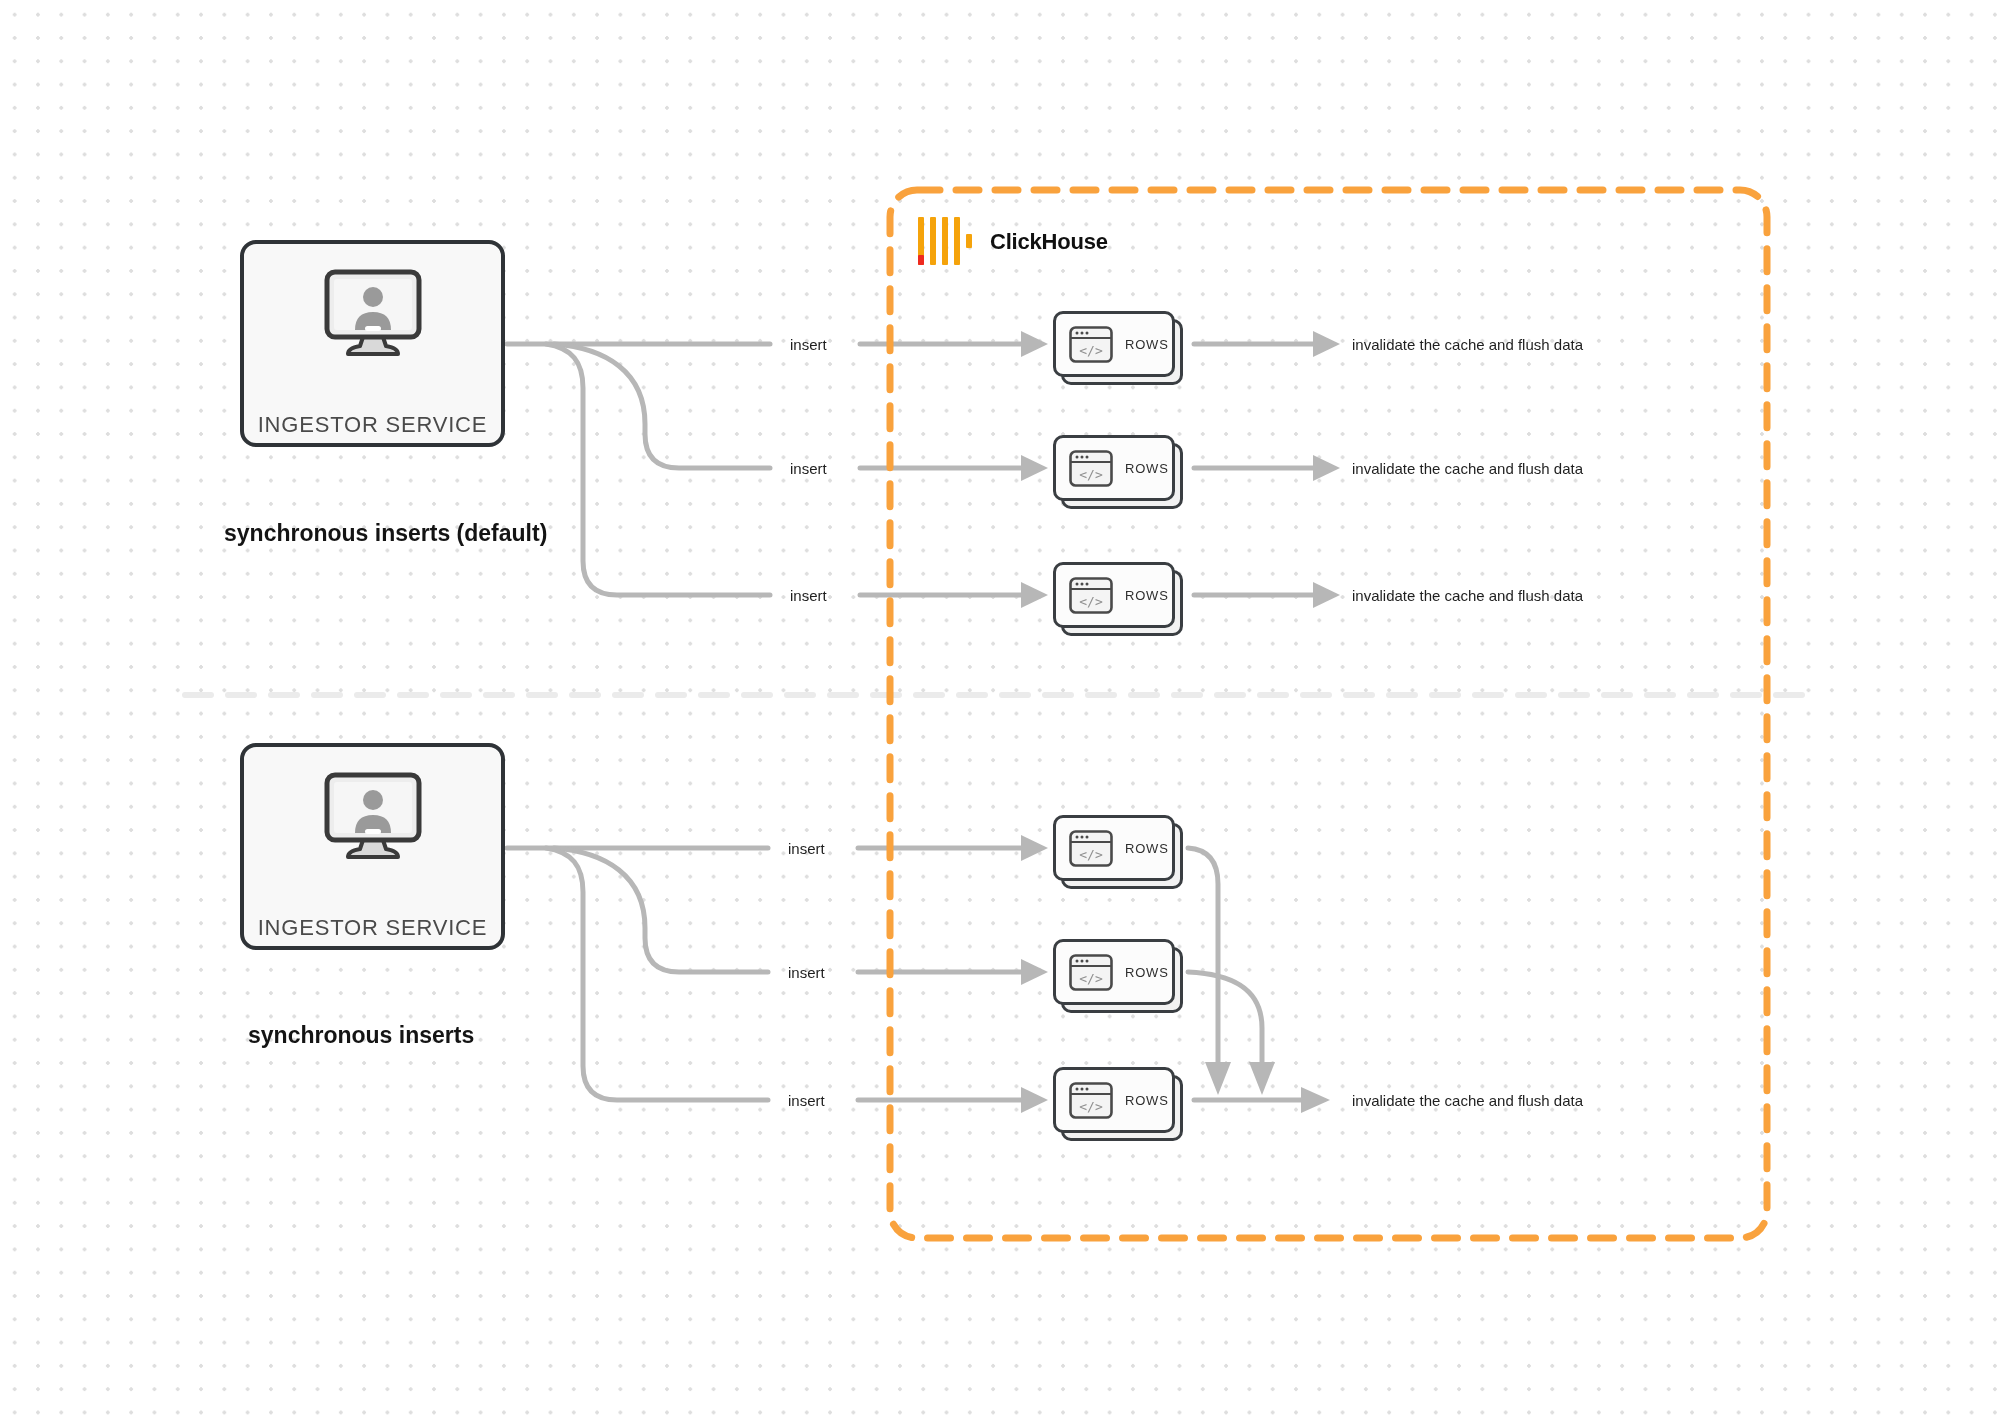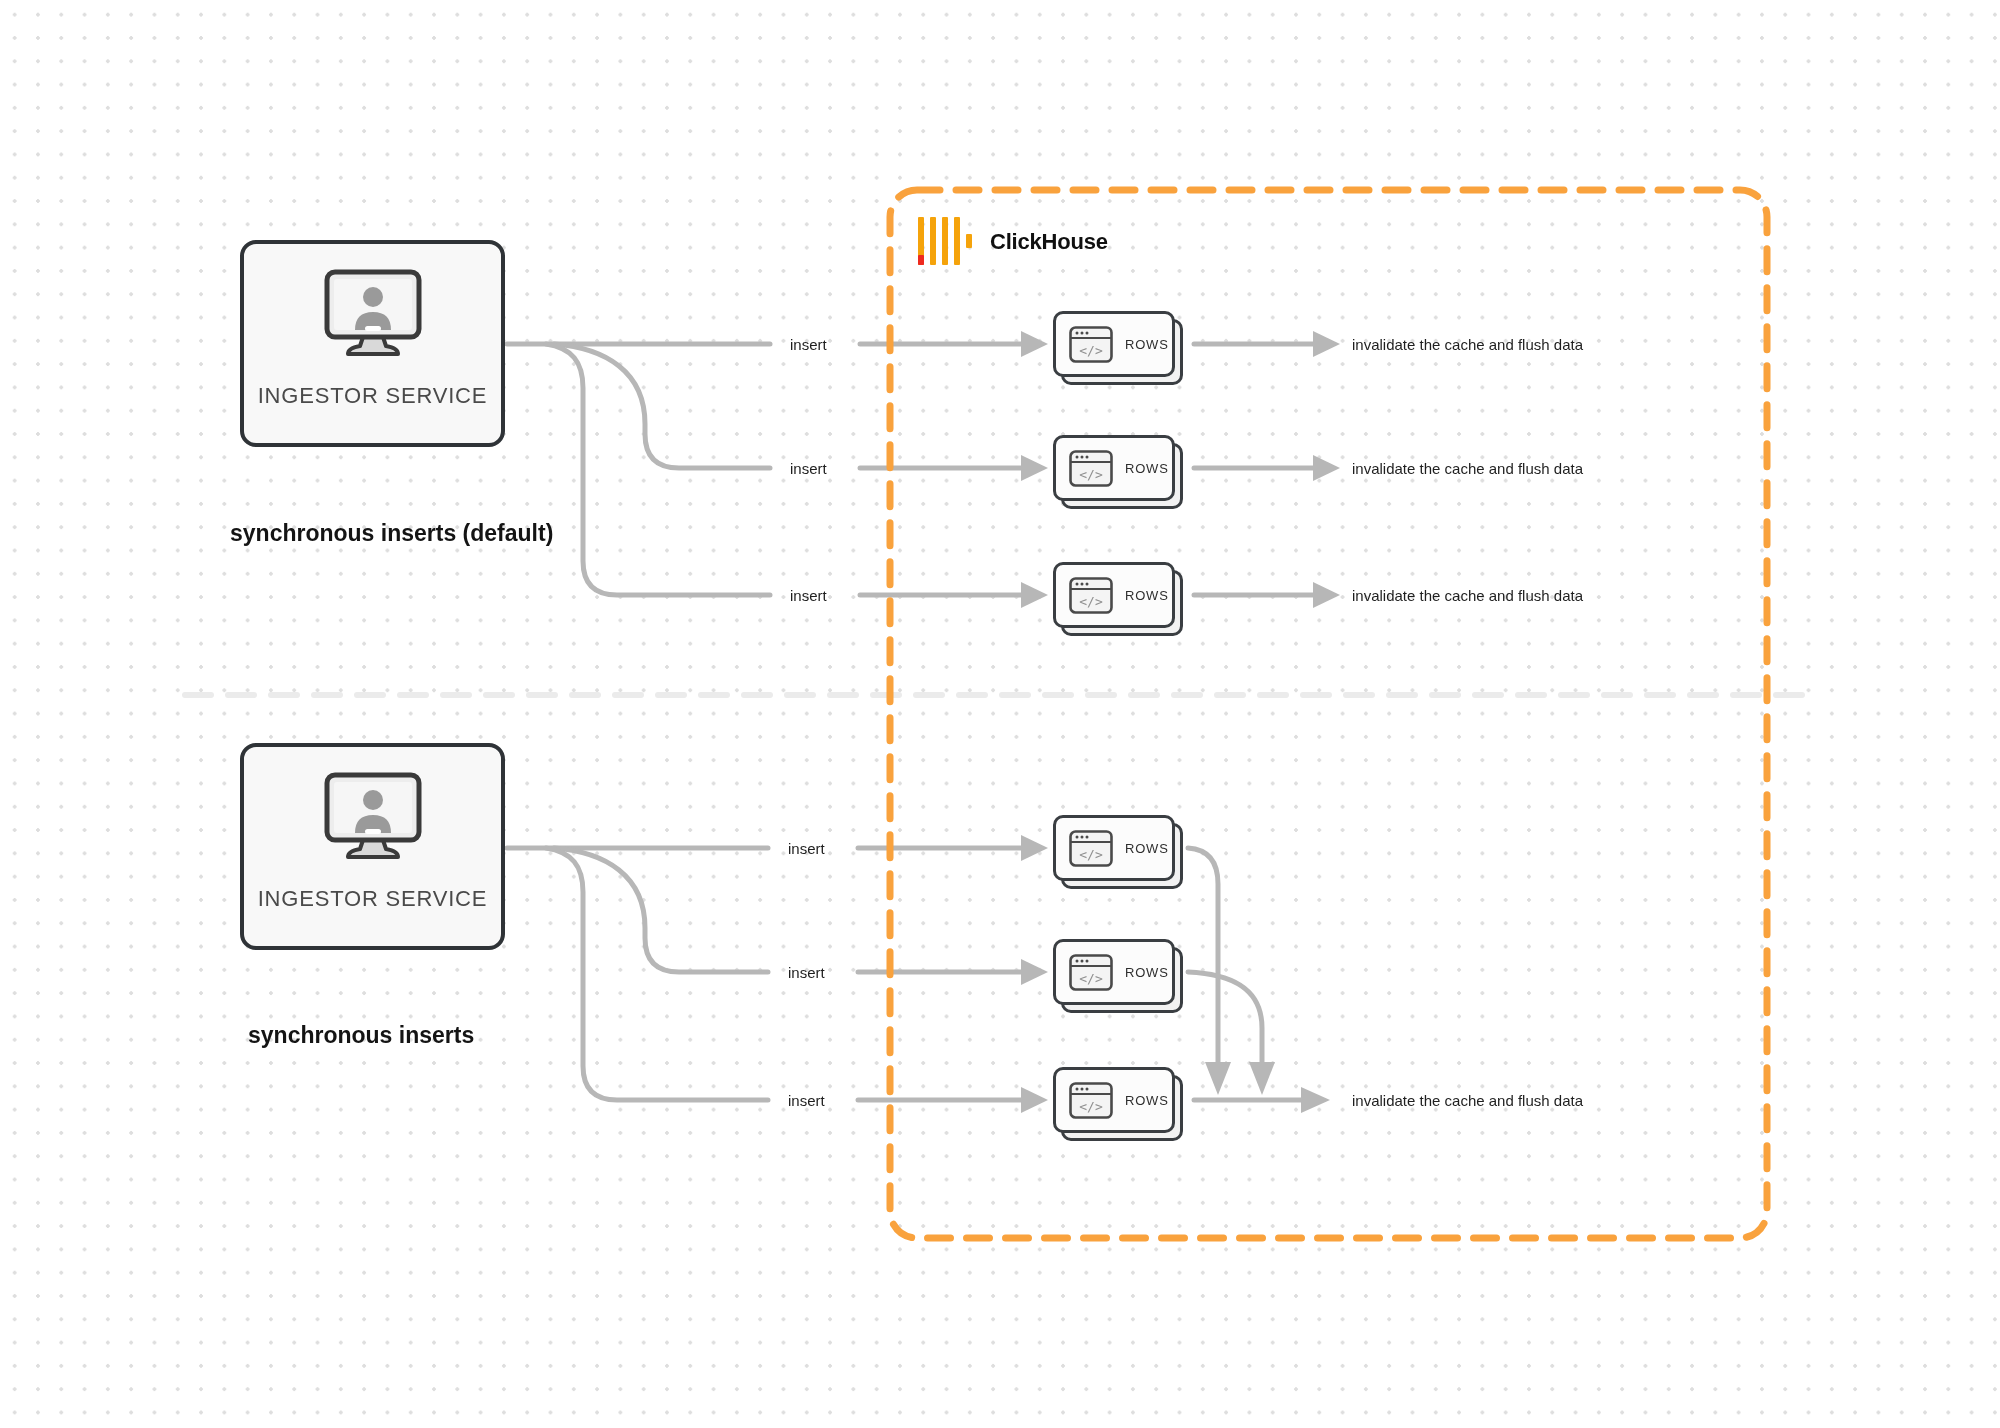--- a/index.html
+++ b/index.html
@@ -18,20 +18,21 @@
   
   .service-box{
     position:absolute;z-index:2;
     left:240px;width:265px;height:207px;
     box-sizing:border-box;
     background:#f8f8f8;
     border:4px solid var(--border-dark,#2F3337);
     border-radius:16px;
     display:flex;flex-direction:column;align-items:center;justify-content:flex-start;
     padding-top:25px;
+    gap:29px;
   }
   .service-box .label{
     margin-top:14px;
     font-size:22px;color:#4a4a4a;letter-spacing:0.8px;
   }
 
   
   .caption{
     position:absolute;z-index:2;
     font-size:23px;font-weight:bold;color:#141414;
@@ -142,21 +143,21 @@
       <path d="M50 68 L70 68 L73 77 Q85 79 85 85 L35 85 Q35 79 47 77 Z" fill="#d9d9d9" stroke="#3a3a3a" stroke-width="4" stroke-linejoin="round"></path>
       <rect x="14" y="3" width="92" height="65" rx="8" fill="#ededed" stroke="#3a3a3a" stroke-width="5"></rect>
       <rect x="21" y="10" width="78" height="51" rx="3" fill="#f6f6f6"></rect>
       <circle cx="60" cy="28" r="10" fill="#9a9a9a"></circle>
       <path d="M42 61 Q42 43 60 43 Q78 43 78 61 Z" fill="#9a9a9a"></path>
       <rect x="52" y="57" width="16" height="5" rx="2.5" fill="#ffffff"></rect>
     </svg>
     <div class="label">INGESTOR SERVICE</div>
   </div>
 
-  <div class="caption" style="left:230px;top:533px;">synchronous inserts (default)</div>
+  <div class="caption" style="left:224px;top:533px;">synchronous inserts (default)</div>
 
   <div class="service-box" style="top:743px;">
     <svg width="120" height="100" viewBox="0 0 120 100">
       <path d="M50 68 L70 68 L73 77 Q85 79 85 85 L35 85 Q35 79 47 77 Z" fill="#d9d9d9" stroke="#3a3a3a" stroke-width="4" stroke-linejoin="round"></path>
       <rect x="14" y="3" width="92" height="65" rx="8" fill="#ededed" stroke="#3a3a3a" stroke-width="5"></rect>
       <rect x="21" y="10" width="78" height="51" rx="3" fill="#f6f6f6"></rect>
       <circle cx="60" cy="28" r="10" fill="#9a9a9a"></circle>
       <path d="M42 61 Q42 43 60 43 Q78 43 78 61 Z" fill="#9a9a9a"></path>
       <rect x="52" y="57" width="16" height="5" rx="2.5" fill="#ffffff"></rect>
     </svg>

